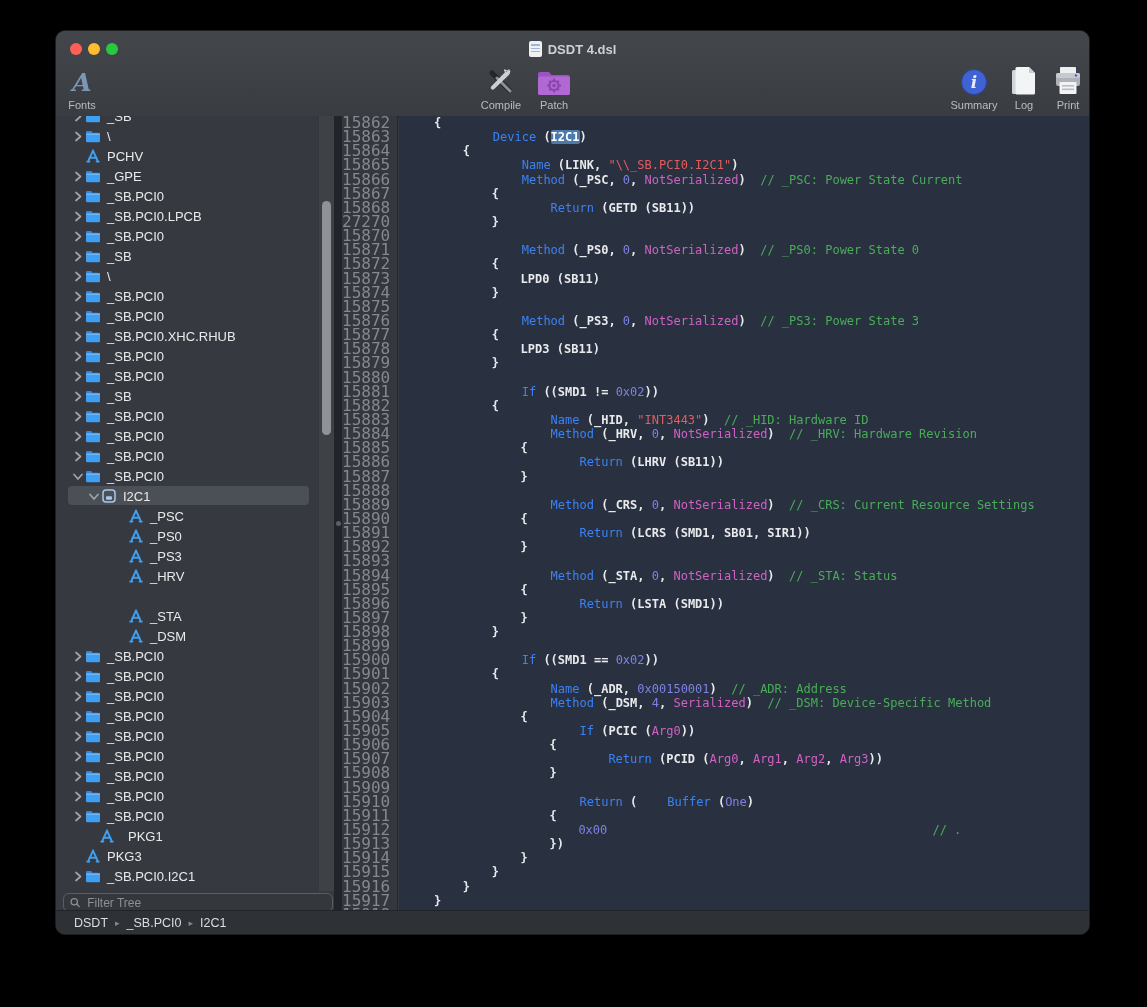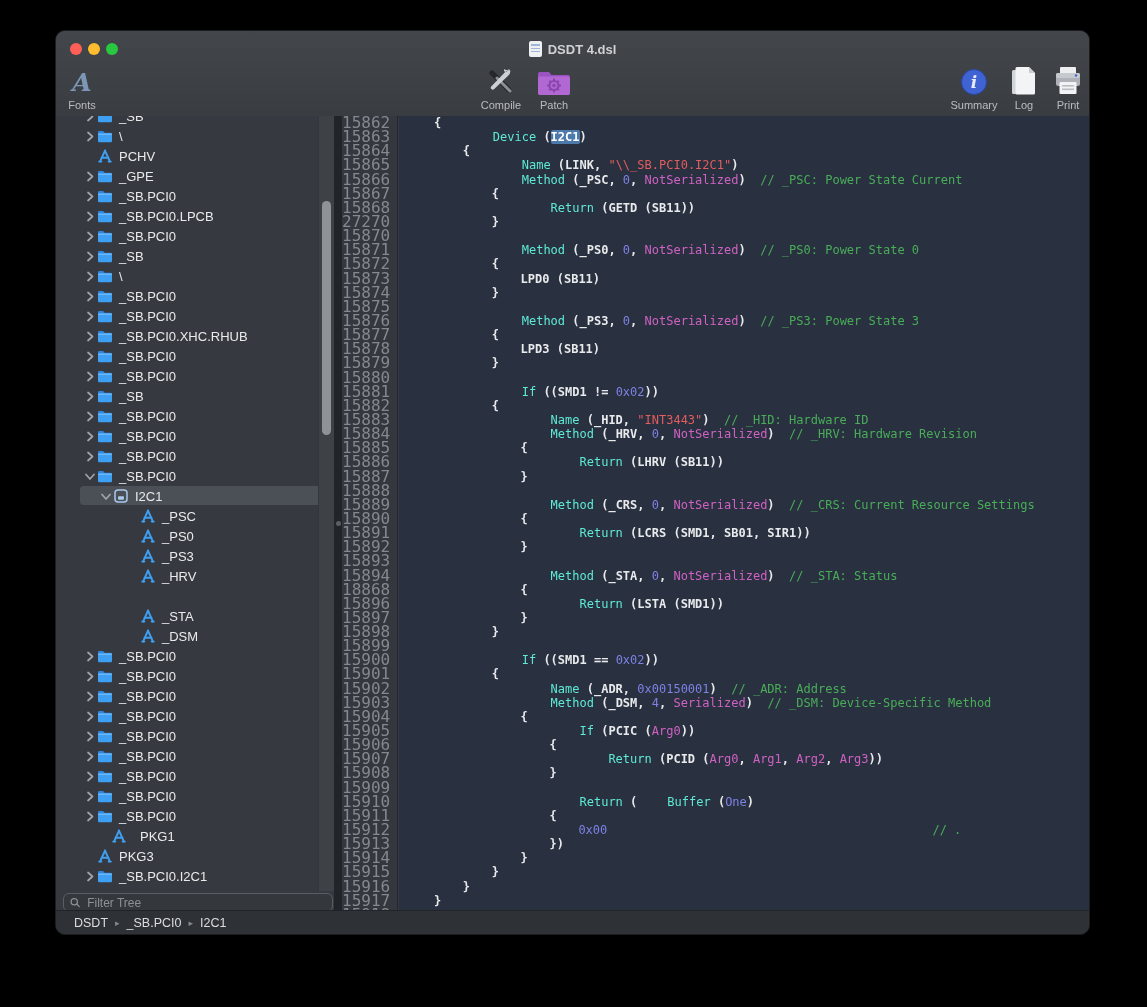--- a/index.html
+++ b/index.html
@@ -23,21 +23,21 @@
   .docicon i{position:absolute;left:2px;right:2px;top:3px;height:9px;
              background:repeating-linear-gradient(#9fb6d8 0 1.5px,transparent 1.5px 3.5px);}
   .tbitem{position:absolute;top:34px;width:64px;display:flex;flex-direction:column;
           align-items:center;gap:3px;}
   .tbitem .lbl{font-size:11px;color:#babcbf;}
   .tbicon{height:31px;display:flex;align-items:flex-end;justify-content:center;}
   .fontsA{font-family:"DejaVu Serif",serif;font-style:italic;font-size:25px;line-height:27px;
           color:#7d96b6;font-weight:700;}
   
   .sidebar{position:absolute;left:0;top:85px;width:286px;bottom:23px;background:#36393f;}
-  .tree{position:absolute;left:12px;top:0;right:23px;height:773px;overflow:hidden;}
+  .tree{position:absolute;left:0;top:0;right:23px;height:773px;overflow:hidden;}
   .row{position:absolute;left:0;right:0;height:20px;display:flex;align-items:center;}
   .row .hl{position:absolute;left:12px;width:241px;height:19px;top:0;border-radius:4px;
            background:#4b5056;}
   .row .chev{width:10px;height:10px;flex:0 0 10px;display:flex;align-items:center;
              justify-content:center;position:relative;z-index:1;}
   .row .ticon{width:16px;height:14px;margin:0 6px 0 2px;display:flex;align-items:center;
               justify-content:center;position:relative;z-index:1;}
   .row .tlabel{font-size:13px;color:#e9eaeb;position:relative;z-index:1;white-space:nowrap;}
   .scrolltrack{position:absolute;right:8px;top:0;width:15px;height:775px;background:#3e4247;
                border-left:1px solid #33363b;}
@@ -56,21 +56,21 @@
   .gutter{position:absolute;left:286px;width:56px;top:85px;bottom:23px;background:#34383e;
           border-right:1px solid #24272e;box-sizing:border-box;overflow:hidden;}
   .gutter .gl{height:14.15px;line-height:14.15px;text-align:right;padding-right:7px;
               font-family:"DejaVu Sans Mono",monospace;font-size:16px;color:#84888f;}
   .code{position:absolute;left:343px;right:0;top:85px;bottom:23px;background:#293040;
         overflow:hidden;}
   .code pre{margin:0;padding:0 0 0 6px;font-family:"DejaVu Sans Mono",monospace;
             font-size:12px;line-height:14.15px;}
   .code .ln{height:14.15px;white-space:pre;}
   .tok-w{color:#e8eaec;font-weight:700;}
-  .tok-k{color:#5eead4;padding-left:30px;}
+  .tok-k{color:#3b82f6;padding-left:30px;}
   .tok-n{color:#7d82e4;}
   .tok-s{color:#e25d5d;}
   .tok-m{color:#cf62c3;}
   .tok-c{color:#49ad58;}
   .tok-hl{color:#ffffff;font-weight:700;background:#4d7aad;border-radius:2px;}
   
   .statusbar{position:absolute;left:0;right:0;bottom:0;height:23px;background:#2e3136;
              border-top:1px solid #202327;display:flex;align-items:center;padding-left:18px;
              gap:7px;}
   .crumb{font-size:12.5px;color:#dcdddf;}
@@ -840,21 +840,21 @@
       <div class="gl">15885</div>
       <div class="gl">15886</div>
       <div class="gl">15887</div>
       <div class="gl">15888</div>
       <div class="gl">15889</div>
       <div class="gl">15890</div>
       <div class="gl">15891</div>
       <div class="gl">15892</div>
       <div class="gl">15893</div>
       <div class="gl">15894</div>
-      <div class="gl">18868</div>
+      <div class="gl">15895</div>
       <div class="gl">15896</div>
       <div class="gl">15897</div>
       <div class="gl">15898</div>
       <div class="gl">15899</div>
       <div class="gl">15900</div>
       <div class="gl">15901</div>
       <div class="gl">15902</div>
       <div class="gl">15903</div>
       <div class="gl">15904</div>
       <div class="gl">15905</div>

